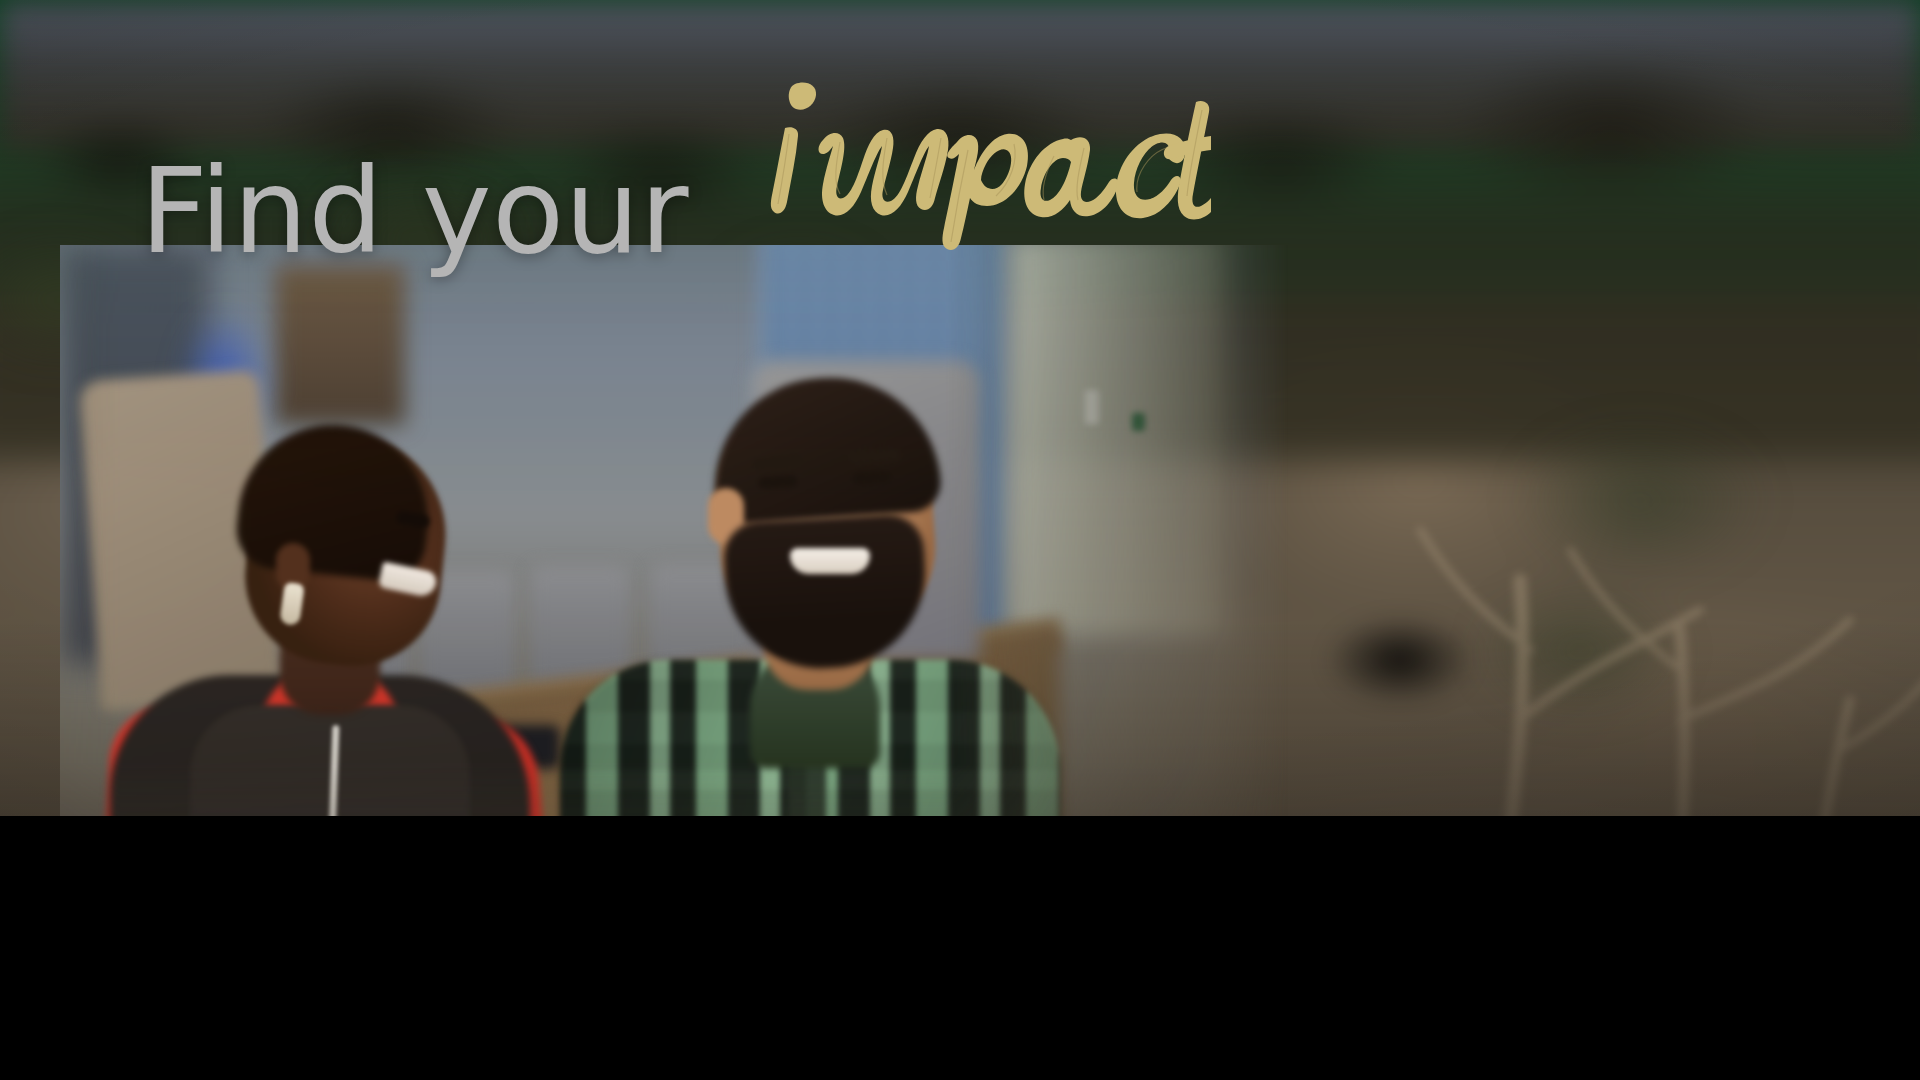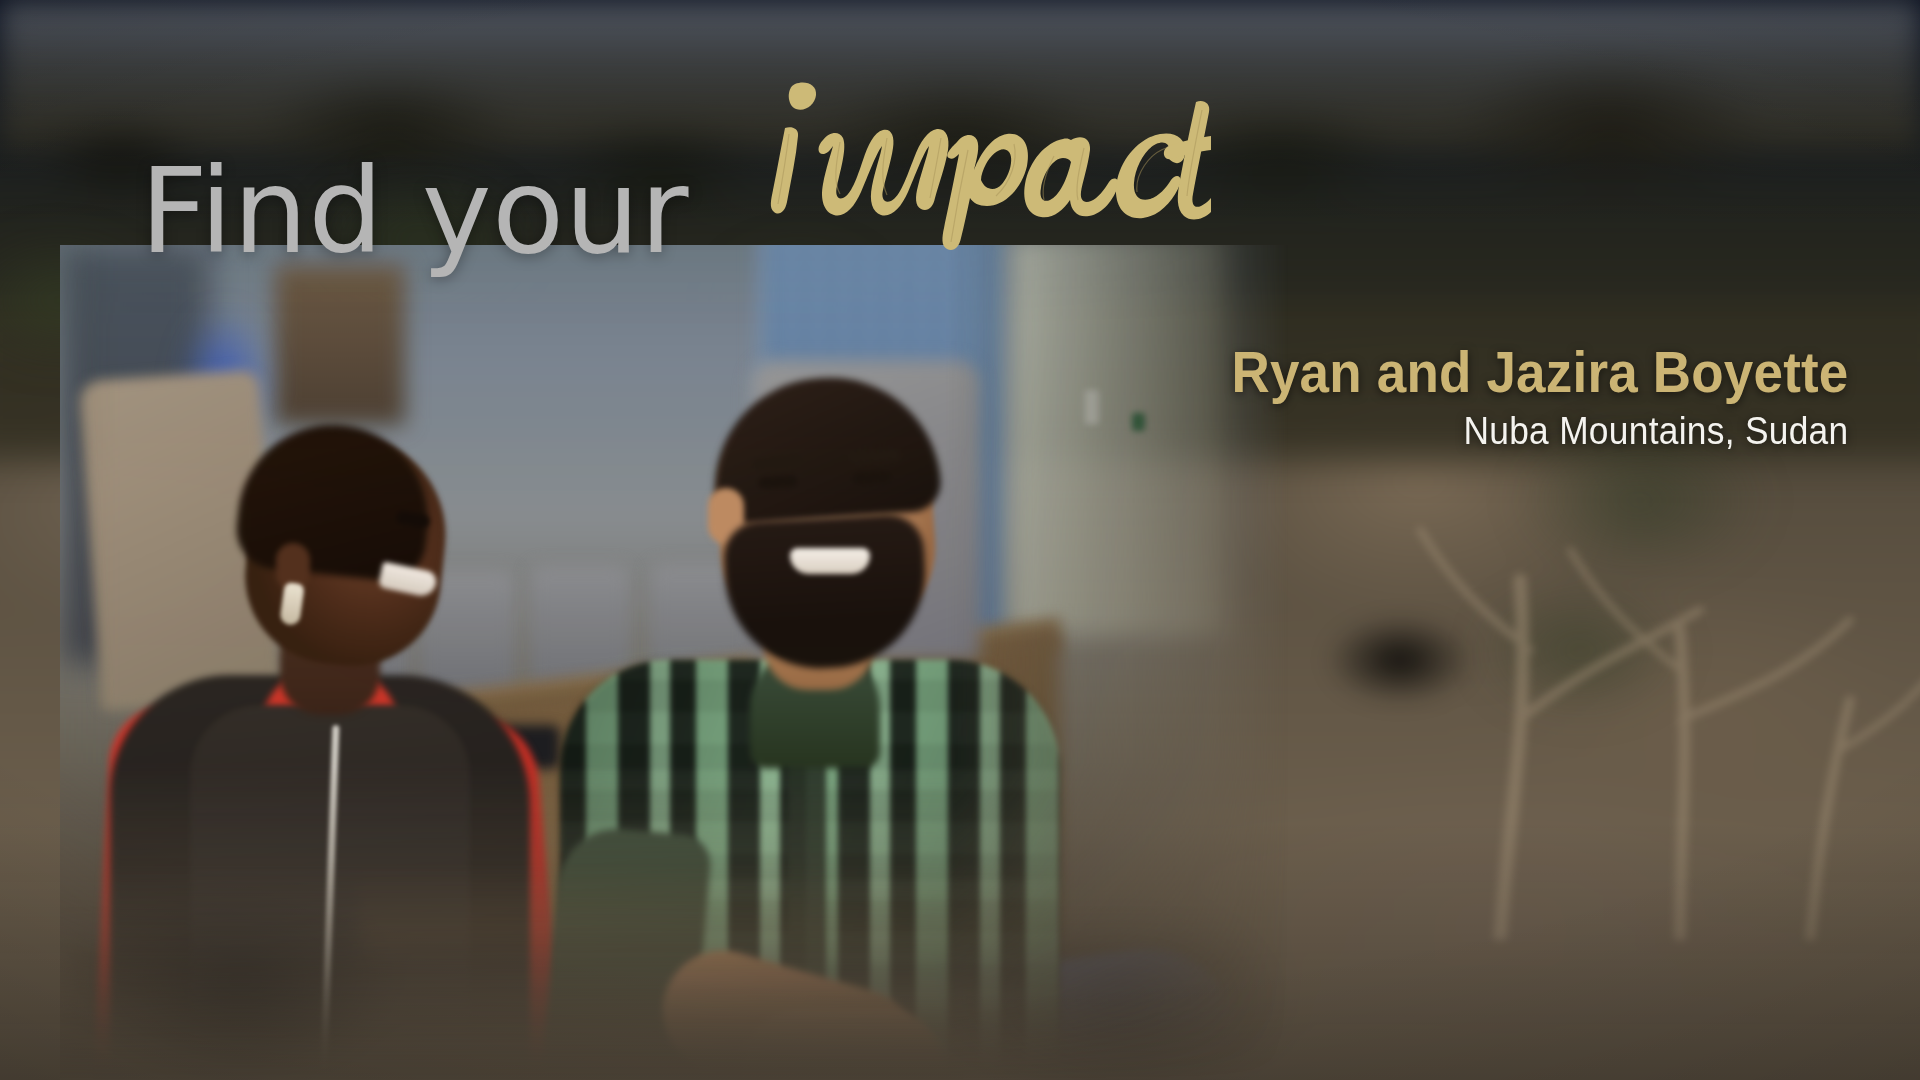--- a/index.html
+++ b/index.html
@@ -2,23 +2,23 @@
 <html><head>
 <meta charset="utf-8">
 <title>Find your impact</title>
 <style>
   * { margin:0; padding:0; box-sizing:border-box; }
   html,body { width:1920px; height:1080px; overflow:hidden; background:#000; }
   body { font-family:"Liberation Sans", sans-serif; }
 
   #stage {
     position:relative;
-    width:1920px; height:1080px;
+    width:1920px; height:816px;
     overflow:hidden;
-    background:#0f172a;
+    background:#14532d;
     padding-left:17px;
   }
 
   
   .bg-layer { position:absolute; inset:0; }
 
   .bg-sky {
     position:absolute; left:0; top:0; width:1920px; height:150px;
     background:linear-gradient(180deg,#59606b 0%,#555a63 28%,#4a4b4c 62%,#3b3730 100%);
     filter:blur(14px);
@@ -535,18 +535,14 @@
           <path d="M313 94 C305 110 300 126 303 138"></path>
           <path d="M425 86 C408 92 394 112 396 130"></path>
           <path d="M461 48 C455 78 448 112 446 134"></path>
         </g>
 
         <circle cx="452" cy="147" r="0" fill="#cdba77"></circle>
       </svg>
     </span>
   </div>
 
-  <div id="credit">
-    <div id="credit-name">Ryan and Jazira Boyette</div>
-    <div id="credit-location">Nuba Mountains, Sudan</div>
-  </div>
 
 </div>
 
 </body></html>

